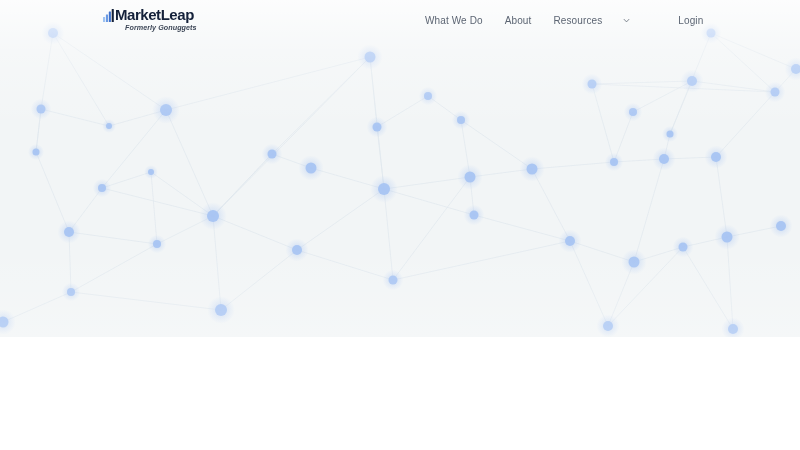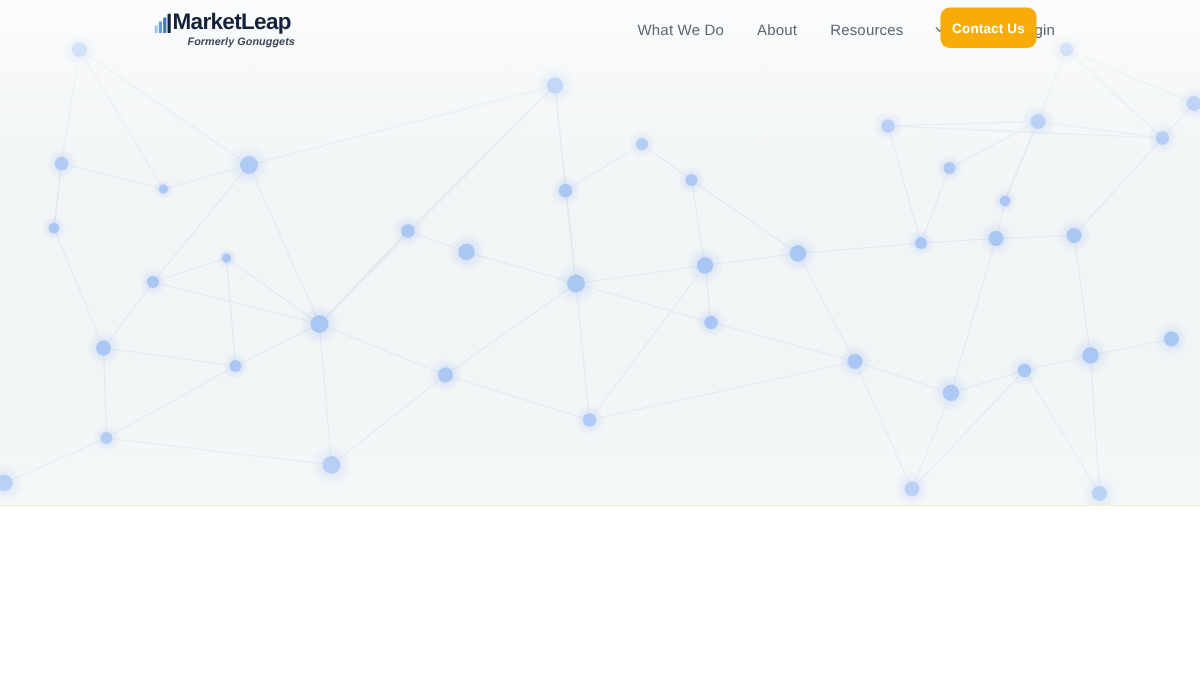--- a/index.html
+++ b/index.html
@@ -381,16 +381,15 @@
         <span class="chev">
           <svg width="7" height="7" viewBox="0 0 10 10" aria-hidden="true">
             <path d="M1.6 3.4 L5 7 L8.4 3.4" fill="none" stroke="#5c6573" stroke-width="1.1" stroke-linecap="round" stroke-linejoin="round"></path>
           </svg>
         </span>
       </span>
 
       <a class="nav-link" href="#">Login</a>
     </nav>
 
-    <button class="cta-button">Contact Us</button>
   </header>
 
 </div>
 
 </body></html>

